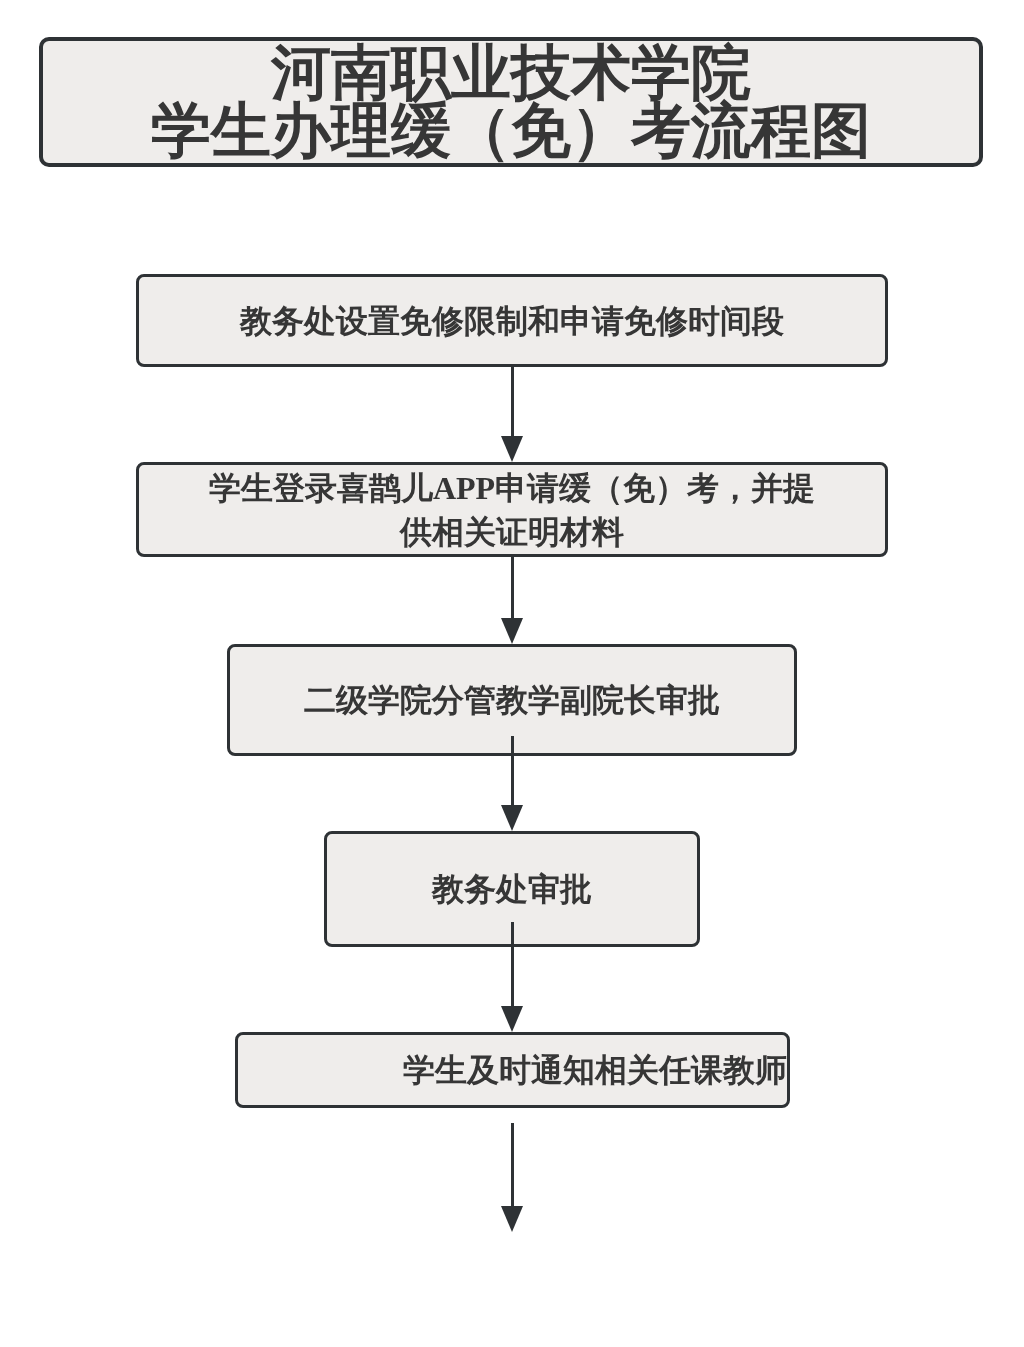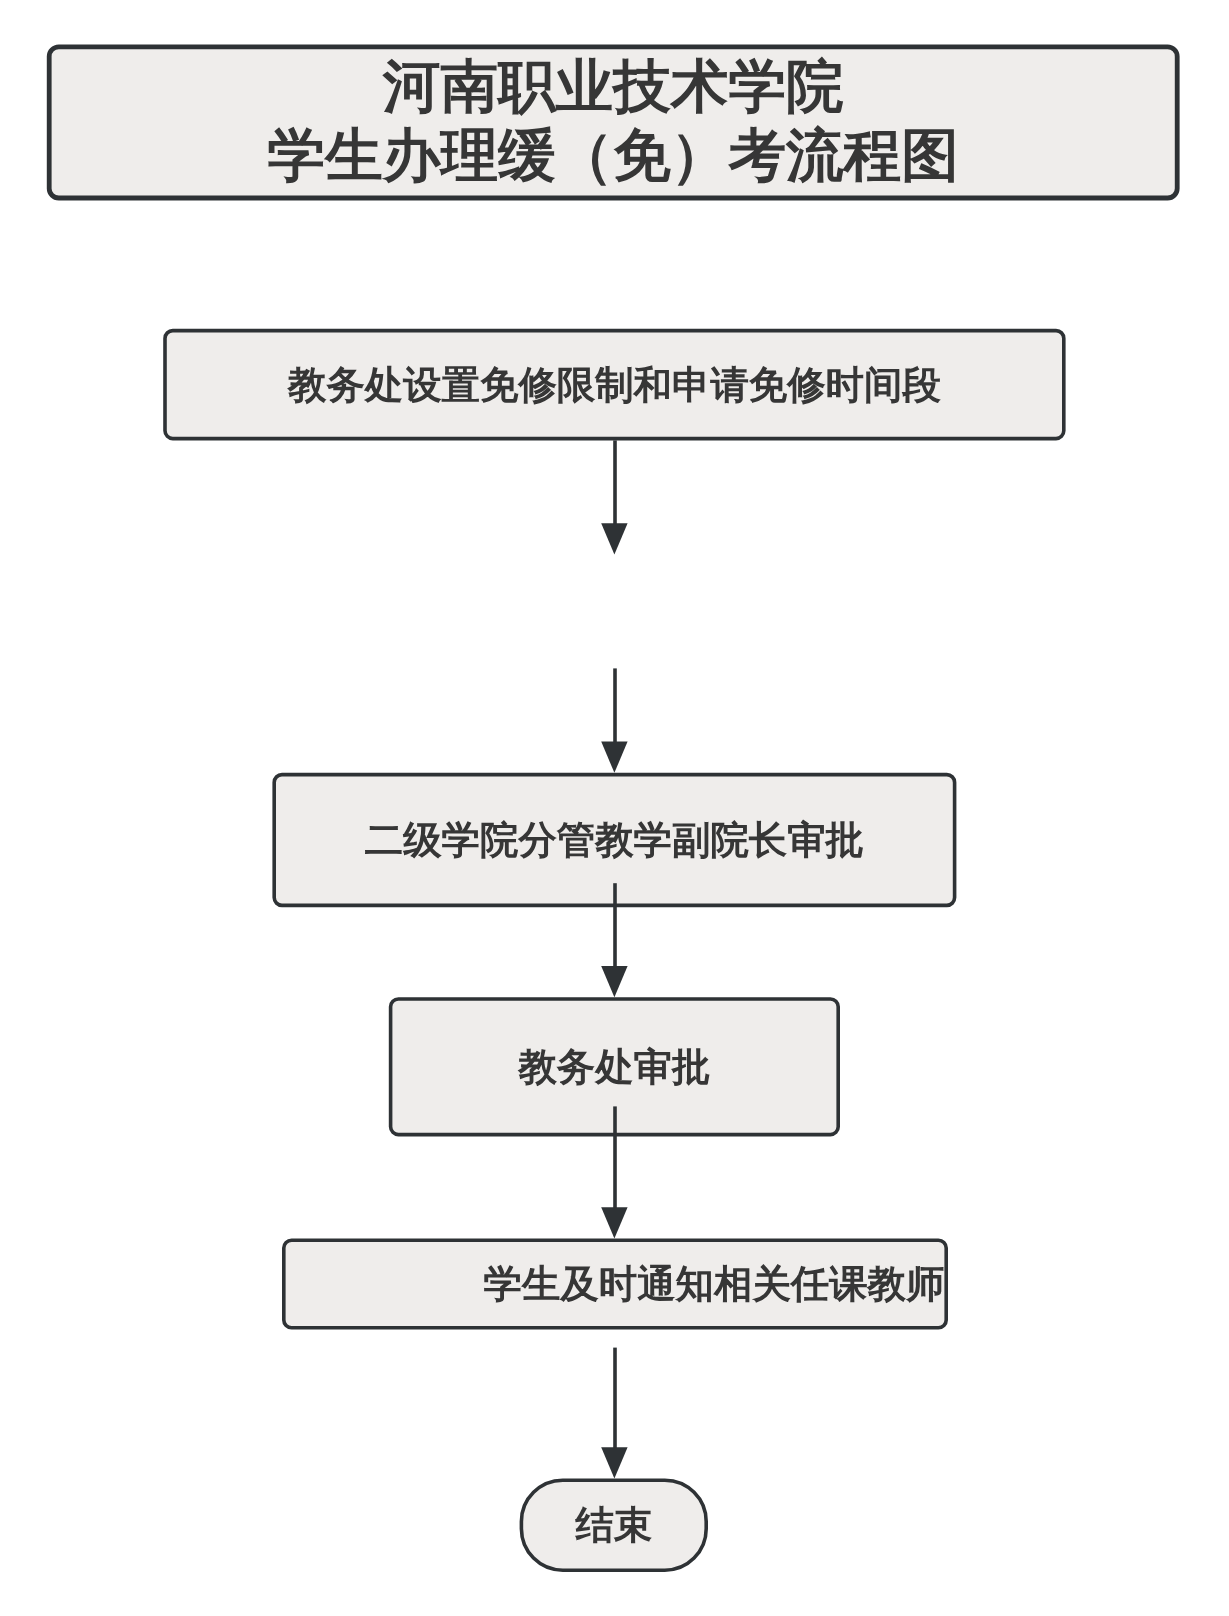--- a/index.html
+++ b/index.html
@@ -34,21 +34,21 @@
     text-align: center;
     font-weight: bold;
     font-size: 32px;
     line-height: 44px;
     color: var(--text);
   }
   .title-box {
     left: 39px; top: 37px; width: 944px; height: 130px;
     border-width: 4px;
     border-radius: 10px;
-    font-size: 48px;
+    font-size: 60px;
     line-height: 58px;
   }
   .step-1 { left: 136px; top: 274px; width: 752px; height: 93px; }
   .step-2 { left: 136px; top: 462px; width: 752px; height: 95px; }
   .step-3 { left: 227px; top: 644px; width: 570px; height: 112px; }
   .step-4 { left: 324px; top: 831px; width: 376px; height: 116px; }
   .step-5 { left: 235px; top: 1032px; width: 555px; height: 76px; align-items: flex-end; }
   .terminator {
     left: 433px; top: 1232px; width: 157px; height: 78px;
     border-radius: 36px;
@@ -94,20 +94,24 @@
 
   <div class="node step-1">
     <div>教务处设置免修限制和申请免修时间段</div>
   </div>
 
   <div class="connector conn-1">
     <div class="shaft"></div>
     <div class="head"></div>
   </div>
 
+  <div class="node step-2">
+    <div>学生登录喜鹊儿APP申请缓（免）考，并提</div>
+    <div>供相关证明材料</div>
+  </div>
 
   <div class="connector conn-2">
     <div class="shaft"></div>
     <div class="head"></div>
   </div>
 
   <div class="node step-3">
     <div>二级学院分管教学副院长审批</div>
   </div>
 
@@ -127,17 +131,14 @@
 
   <div class="node step-5">
     <div>学生及时通知相关任课教师</div>
   </div>
 
   <div class="connector conn-5">
     <div class="shaft"></div>
     <div class="head"></div>
   </div>
 
-  <div class="node terminator">
-    <div>结束</div>
-  </div>
 
 </div>
 
 </body></html>

